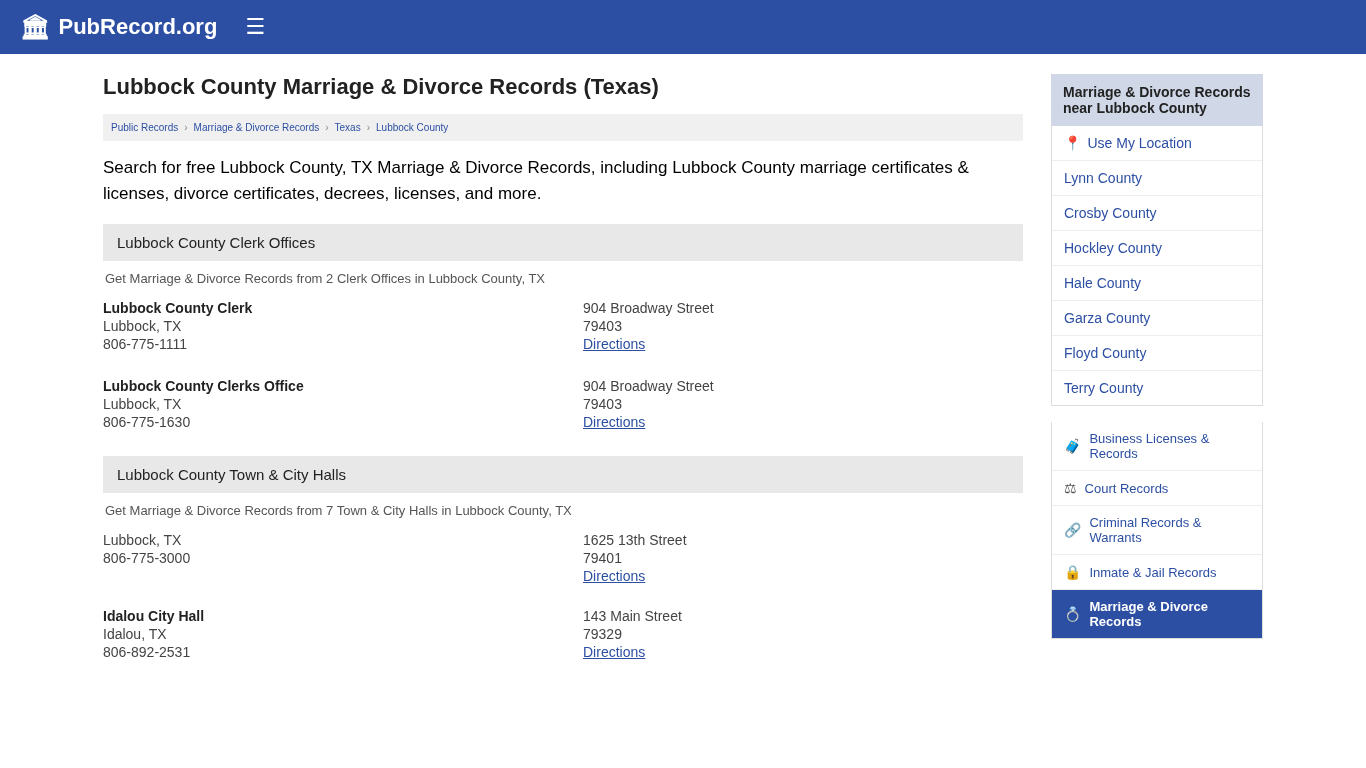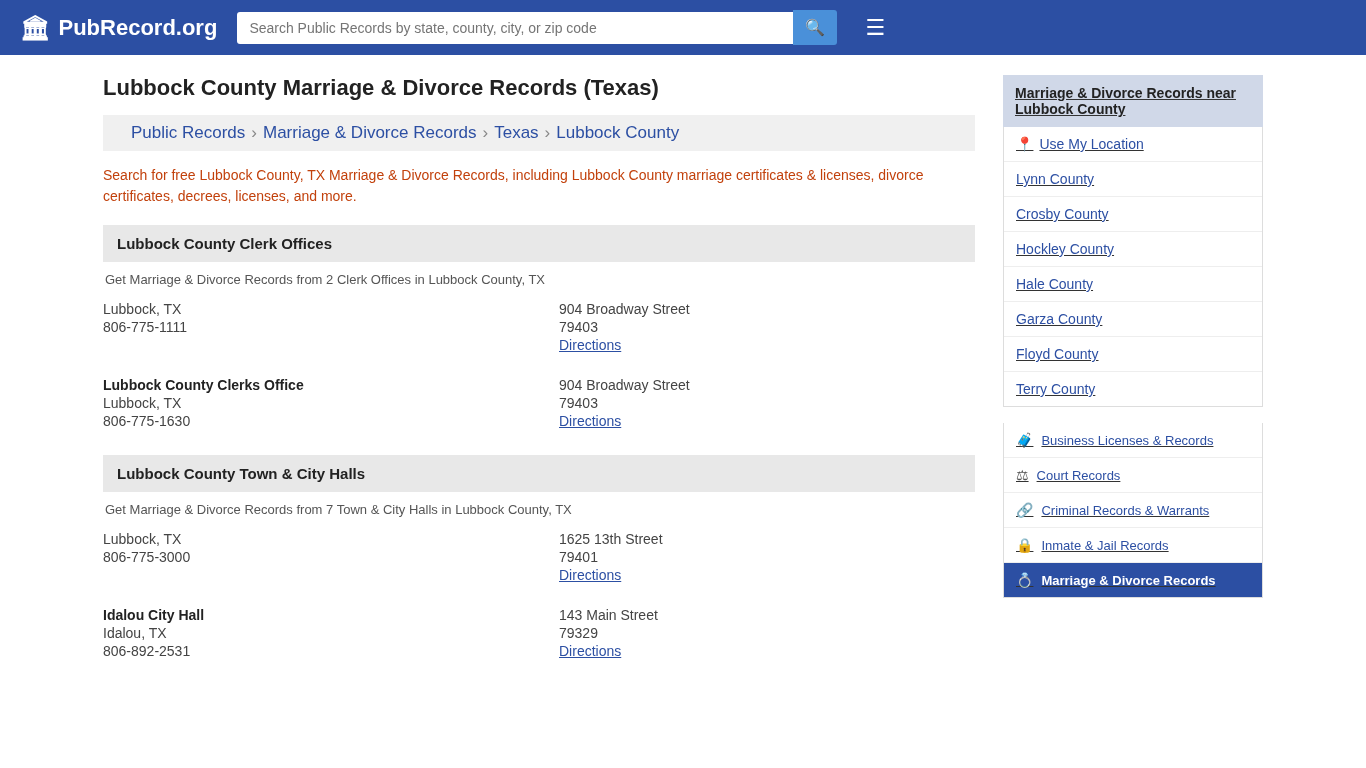--- a/index.html
+++ b/index.html
@@ -74,47 +74,47 @@
     .page-title {
       font-size: 22px;
       font-weight: bold;
       color: #222;
       margin-bottom: 14px;
     }
 
     
     .breadcrumb {
       background: #f0f0f0;
-      padding: 8px 28px;
-      font-size: 17px;
+      padding: 8px 8px;
+      font-size: 10px;
       color: #555;
       margin-bottom: 14px;
       display: flex;
       align-items: center;
       flex-wrap: wrap;
       gap: 4px;
     }
     .breadcrumb a {
       color: #2c4fa3;
       text-decoration: none;
     }
     .breadcrumb .sep { color: #888; margin: 0 2px; }
 
     .description {
-      font-size: 14px;
-      color: #c2410c;
+      font-size: 17px;
+      color: #000000;
       margin-bottom: 18px;
       line-height: 1.5;
     }
 
     
     .section-header {
       background: #e8e8e8;
       padding: 10px 14px;
-      font-weight: bold;
+      font-weight: normal;
       font-size: 15px;
       color: #222;
       margin-bottom: 10px;
     }
 
     .section-desc {
       font-size: 13px;
       color: #555;
       margin-bottom: 14px;
       padding: 0 2px;
@@ -145,23 +145,22 @@
     }
     .directions-link {
       color: #2c4fa3;
       text-decoration: underline;
       cursor: pointer;
       font-size: 14px;
     }
 
     
     .sidebar {
-      width: 260px;
+      width: 212px;
       flex-shrink: 0;
-      text-decoration: underline;
     }
 
     .sidebar-section-header {
       background: #d0d8e8;
       padding: 10px 12px;
       font-weight: bold;
       font-size: 14px;
       color: #222;
       margin-bottom: 0;
     }
@@ -233,24 +232,20 @@
     }
   </style>
 </head>
 <body>
 
 <header class="header">
   <a class="logo-area" href="#">
     <span class="logo-icon">🏛</span>
     <span>PubRecord.org</span>
   </a>
-  <div class="search-bar">
-    <input type="text" placeholder="Search Public Records by state, county, city, or zip code" style="">
-    <button>🔍</button>
-  </div>
   <button class="hamburger">☰</button>
 </header>
 
 <div class="main-container">
 
   <div class="content-area">
 
     <h1 class="page-title">Lubbock County Marriage &amp; Divorce Records (Texas)</h1>
 
     <div class="breadcrumb">
@@ -264,20 +259,21 @@
     </div>
 
     <p class="description">Search for free Lubbock County, TX Marriage &amp; Divorce Records, including Lubbock County marriage certificates &amp; licenses, divorce certificates, decrees, licenses, and more.</p>
 
     <div class="section-header">Lubbock County Clerk Offices</div>
     <p class="section-desc">Get Marriage &amp; Divorce Records from 2 Clerk Offices in Lubbock County, TX</p>
 
     <div class="office-entry">
       <div class="office-layout">
         <div class="office-left">
+          <div class="office-name">Lubbock County Clerk</div>
           <div class="line">Lubbock, TX</div>
           <div class="line">806-775-1111</div>
         </div>
         <div class="office-right">
           <div class="line">904 Broadway Street</div>
           <div class="line">79403</div>
           <a class="directions-link" href="#">Directions</a>
         </div>
       </div>
     </div>

